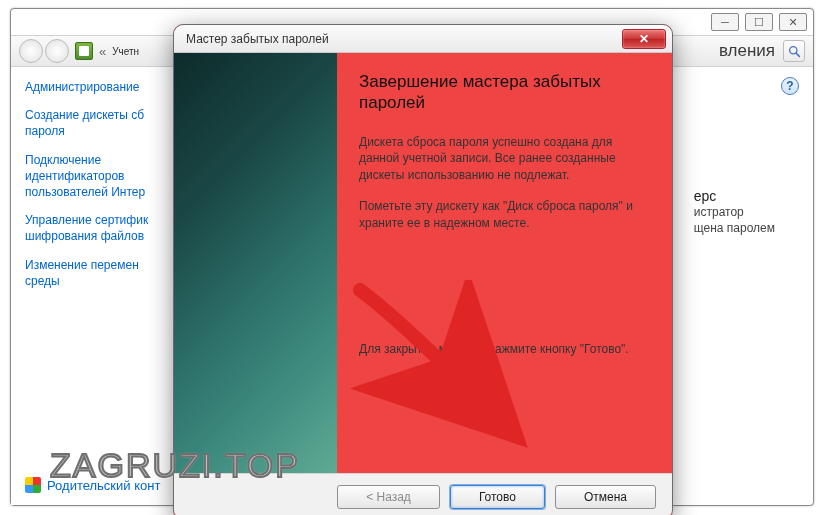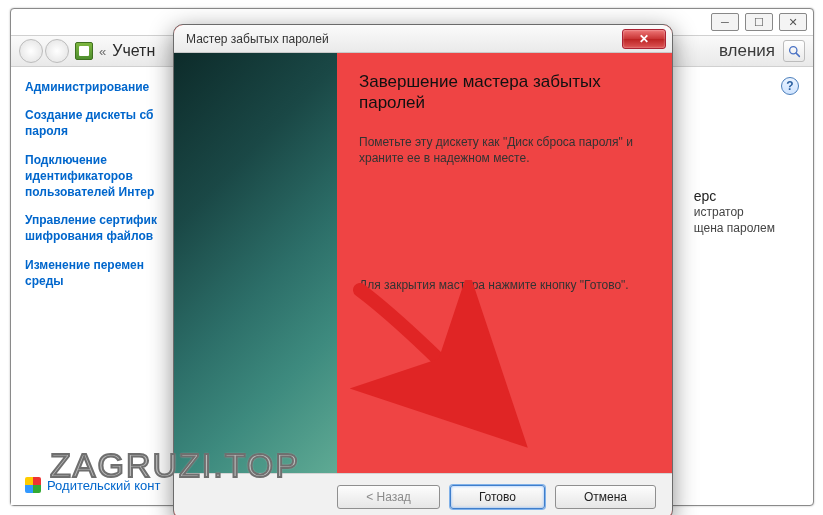--- a/index.html
+++ b/index.html
@@ -29,33 +29,33 @@
     width: 24px; height: 24px; border: 1px solid #bcbcbc; border-radius: 50%;
     background: radial-gradient(#fff,#e0e0e0);
   }
   .nav-pair { display: flex; gap: 2px; }
   .cp-icon {
     width: 18px; height: 18px; background: linear-gradient(#7db63f,#4f8f2f);
     border: 1px solid #3f7020; border-radius: 2px; position: relative;
   }
   .cp-icon::after { content:""; position:absolute; left:3px; top:3px; width:10px; height:10px; background:#fff; border-radius:1px; }
   .chevrons { color:#6b6b6b; font-size:13px; }
-  .breadcrumb { color:#2a2a2a; font-size:16px;text-align:center; }
+  .breadcrumb { color:#2a2a2a; font-size:10px;text-align:center; }
   .toolbar-right { margin-left: auto; display:flex; align-items:center; gap:8px; }
   .tb-text { color:#3a3a3a; font-size:17px; }
   .search-btn {
     width:22px; height:22px; border:1px solid #bcbcbc; border-radius:3px;
     background:linear-gradient(#fff,#eaeaea); display:flex; align-items:center; justify-content:center;
   }
   .search-btn svg { width:13px; height:13px; }
 
   .cp-body { display:flex; height: calc(100% - 58px); }
   .sidebar { width: 170px; padding: 12px 4px 12px 14px; background:#fff; }
   .cp-heading { color:#1a1a1a; font-size:12px; line-height:1.35; margin-bottom:10px; }
-  .sidelink { display:block; color:#0066cc; font-size:12px; line-height:1.35; margin-bottom:12px; text-decoration:none;font-weight:bold; }
+  .sidelink { display:block; color:#0066cc; font-size:12px; line-height:1.35; margin-bottom:12px; text-decoration:none; }
   .sidebar-footer {
     position:absolute; left:14px; bottom:12px; display:flex; align-items:center; gap:6px;
   }
   .shield {
     width:16px; height:16px; background: conic-gradient(#e33 0 25%, #3a3 0 50%, #39f 0 75%, #fc0 0 100%);
     border-radius:2px;
   }
   .footerlink { color:#0066cc; font-size:13px; }
 
   .cp-main { flex:1; padding: 18px 24px; position:relative; }
@@ -186,20 +186,21 @@
   <div class="wz-titlebar">
     <span class="wz-title">Мастер забытых паролей</span>
     <div class="wz-close">
       <span>✕</span>
     </div>
   </div>
   <div class="wz-body">
     <div class="wz-side"></div>
     <div class="wz-content">
       <div class="wz-h1">Завершение мастера забытых паролей</div>
+      <div class="wz-p">Дискета сброса пароля успешно создана для данной учетной записи. Все ранее созданные дискеты использованию не подлежат.</div>
       <div class="wz-p">Пометьте эту дискету как "Диск сброса пароля" и храните ее в надежном месте.</div>
       <div class="wz-p last">Для закрытия мастера нажмите кнопку "Готово".</div>
     </div>
   </div>
   <div class="wz-footer">
     <div class="wz-btn disabled">&lt; Назад</div>
     <div class="wz-btn primary">Готово</div>
     <div class="wz-btn">Отмена</div>
   </div>
 </div>

